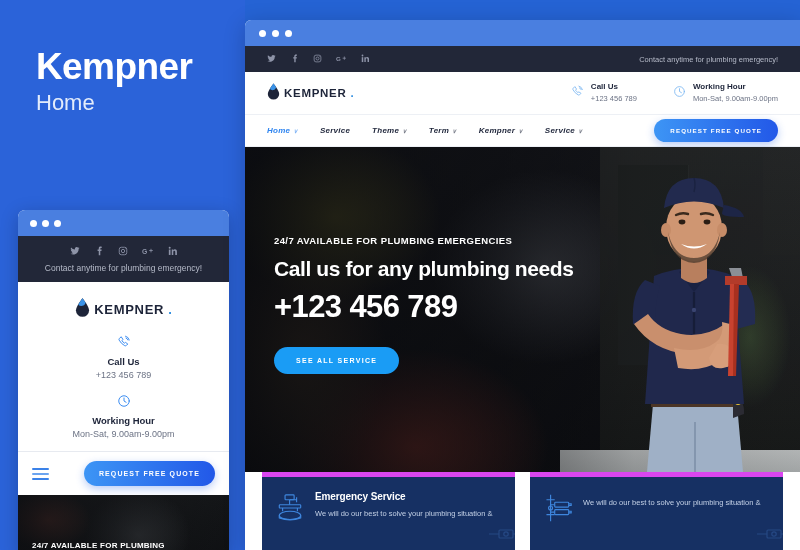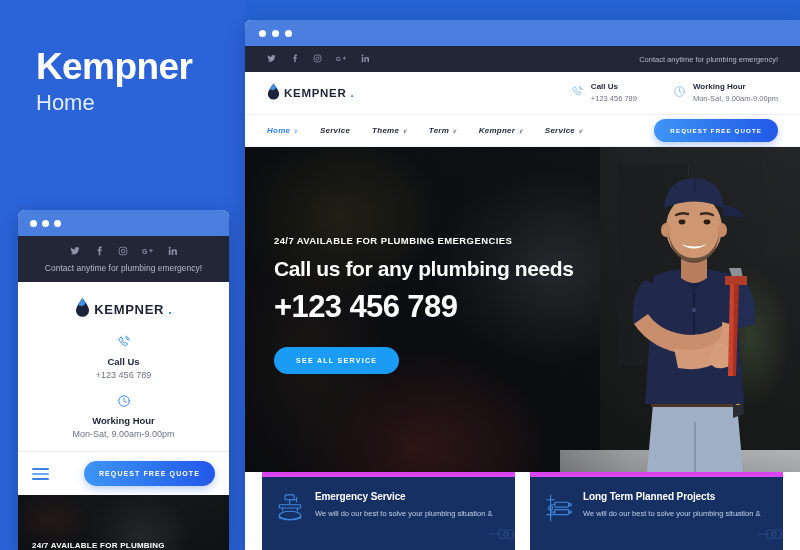--- a/index.html
+++ b/index.html
@@ -556,21 +556,20 @@
           <path d="M8 2 v32"></path>
           <path d="M3 8 h10 M3 26 h10"></path>
           <rect x="13" y="11" width="17" height="6" rx="1"></rect>
           <rect x="13" y="20" width="17" height="6" rx="1"></rect>
           <path d="M8 14 h5 M8 23 h5"></path>
           <circle cx="8" cy="18" r="2.4"></circle>
           <path d="M30 13 h3 v2 h-3 M30 22 h3 v2 h-3"></path>
         </svg>
       </span>
       <span>
-        <span class="svc-title" style="display:block">Long Term Planned Projects</span>
         <span class="svc-desc" style="display:block">We will do our best to solve your plumbing situation &amp;</span>
       </span>
       <span class="svc-watermark">
         <svg width="34" height="34" viewBox="0 0 34 34" fill="none" stroke="#4c86d8" stroke-width="1.2">
           <rect x="10" y="12" width="14" height="8" rx="1"></rect>
             <path d="M0 16 h10 M24 16 h10"></path>
             <circle cx="17" cy="16" r="2.2"></circle>
         </svg>
       </span>
     </div>

